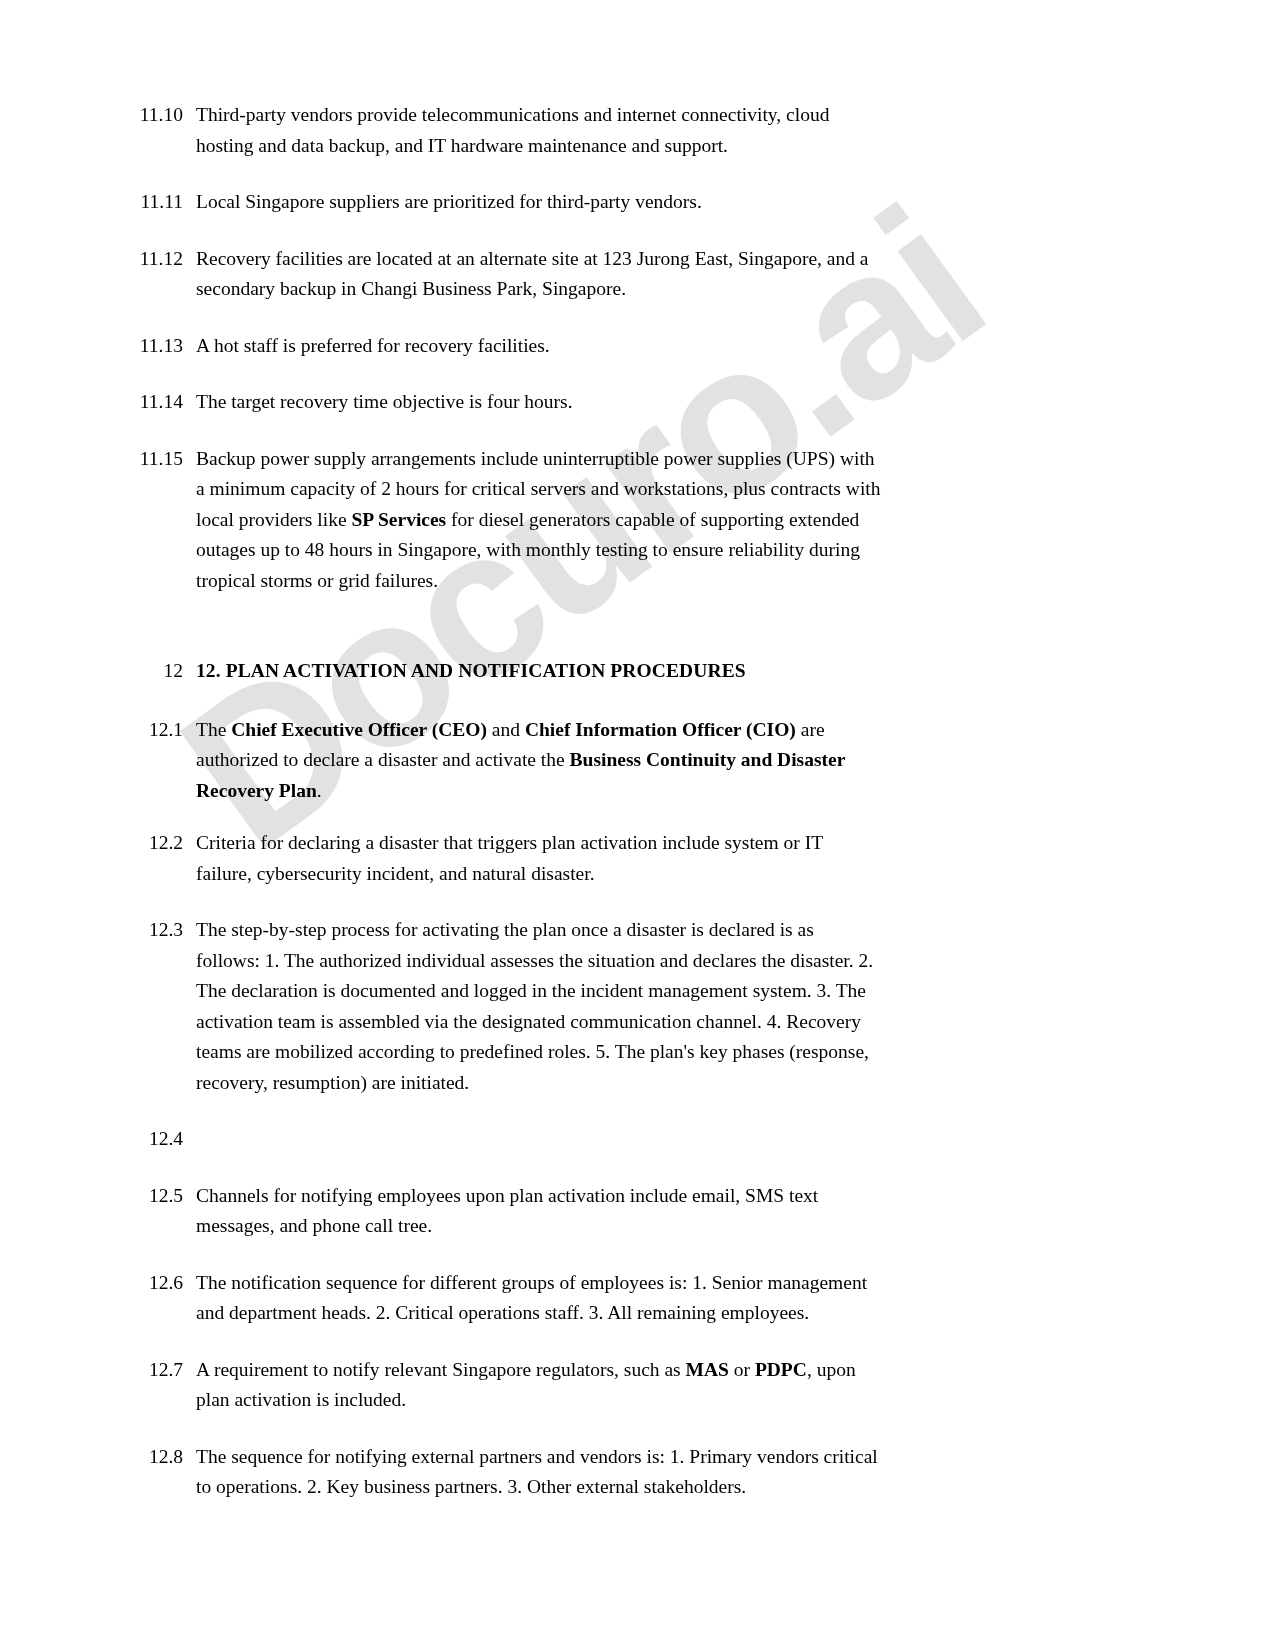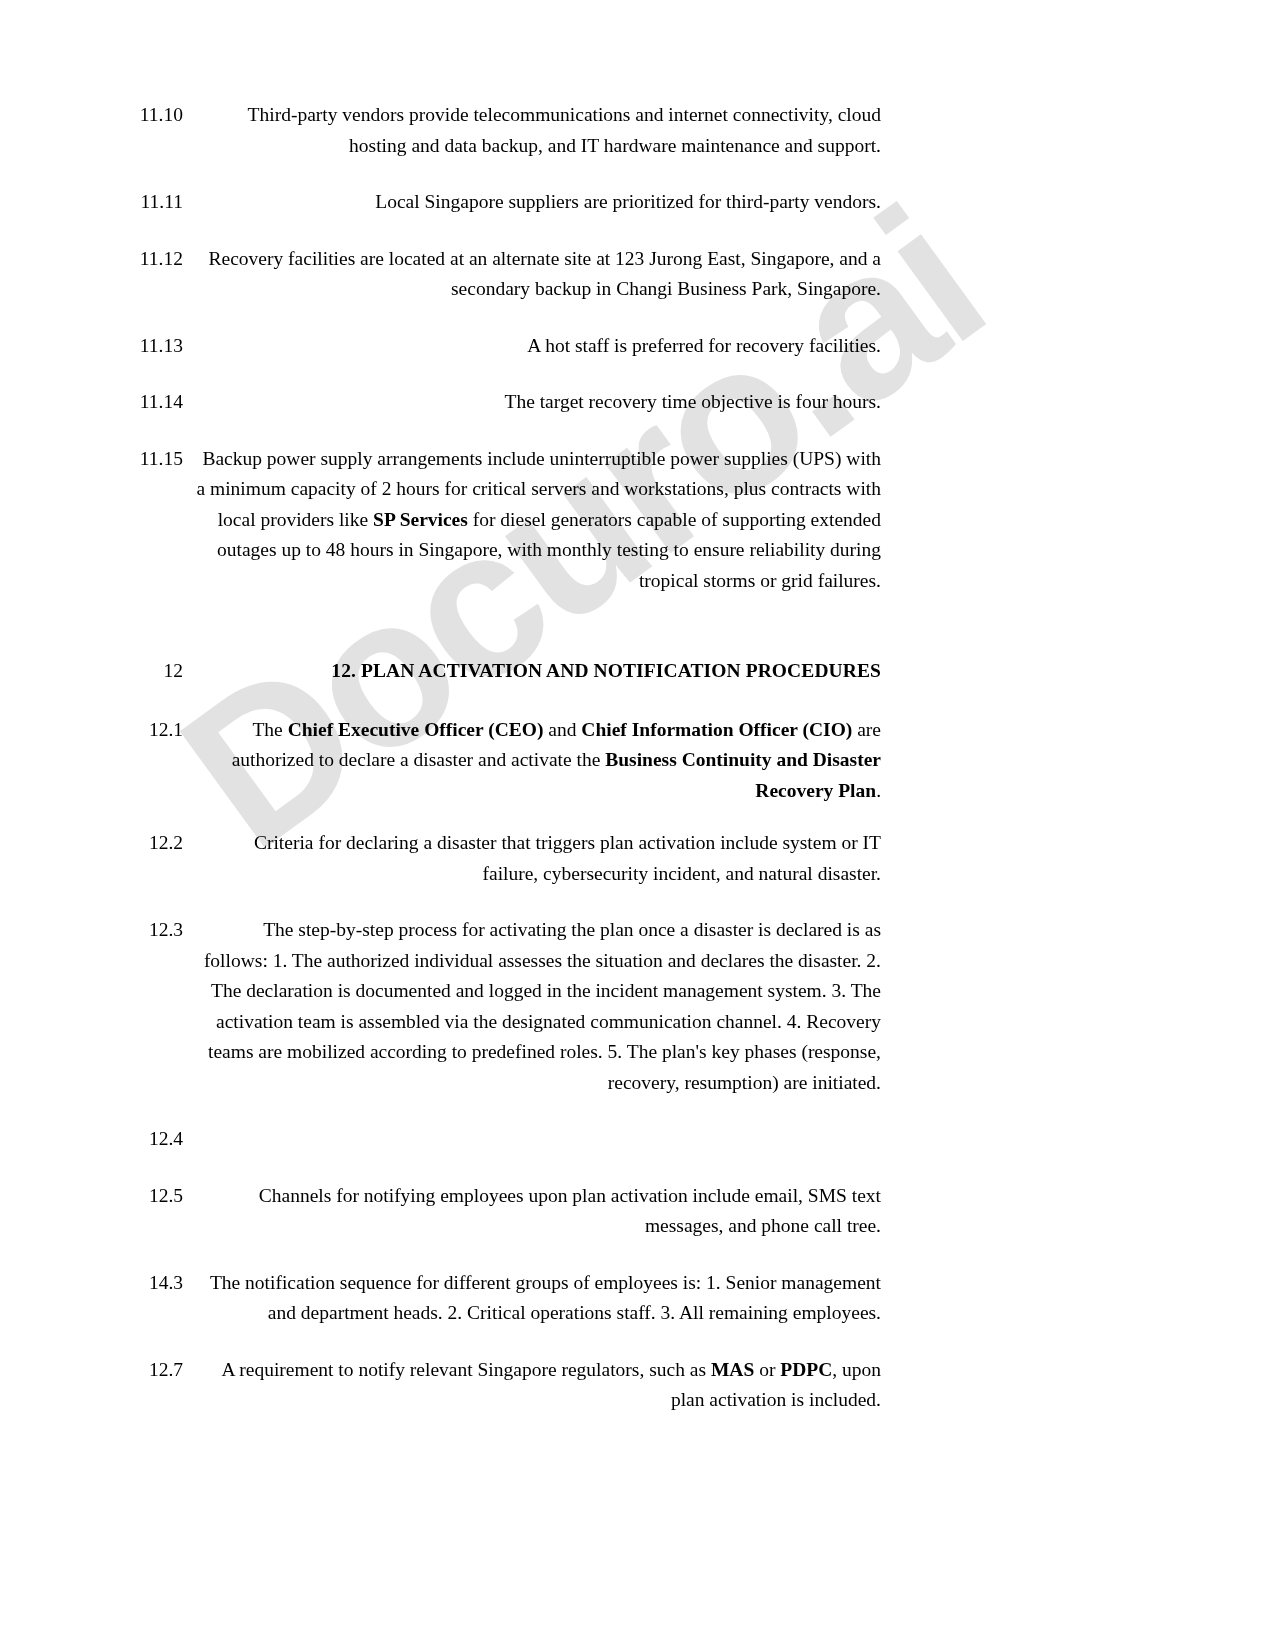--- a/index.html
+++ b/index.html
@@ -66,21 +66,21 @@
     font-size: 19.5px;
     line-height: 30.5px;
     padding-right: 0;
     white-space: nowrap;
   }
   .clause .body {
     flex: 1 1 auto;
     padding-left: 13px;
     font-size: 19.5px;
     line-height: 30.5px;
-    text-align: right;
+    text-align: left;
   }
   .clause.heading {
     margin-top: 60px;
     margin-bottom: 28px;
   }
   .clause.heading .num {
     font-weight: 400;
   }
   .clause.heading .body {
     font-weight: 700;
@@ -142,22 +142,26 @@
         <div class="body"><span>The step-by-step process for activating the plan once a disaster is declared is as follows: 1. The authorized individual assesses the situation and declares the disaster. 2. The declaration is documented and logged in the incident management system. 3. The activation team is assembled via the designated communication channel. 4. Recovery teams are mobilized according to predefined roles. 5. The plan's key phases (response, recovery, resumption) are initiated.</span></div>
       </div>
       <div class="clause" id="clause-12-4">
         <div class="num">12.4</div>
       </div>
       <div class="clause" id="clause-12-5">
         <div class="num">12.5</div>
         <div class="body"><span>Channels for notifying employees upon plan activation include email, SMS text messages, and phone call tree.</span></div>
       </div>
       <div class="clause" id="clause-12-6">
-        <div class="num">14.3</div>
+        <div class="num">12.6</div>
         <div class="body"><span>The notification sequence for different groups of employees is: 1. Senior management and department heads. 2. Critical operations staff. 3. All remaining employees.</span></div>
       </div>
       <div class="clause" id="clause-12-7">
         <div class="num">12.7</div>
         <div class="body"><span>A requirement to notify relevant Singapore regulators, such as </span><strong>MAS</strong><span> or </span><strong>PDPC</strong><span>, upon plan activation is included.</span></div>
       </div>
+      <div class="clause" id="clause-12-8">
+        <div class="num">12.8</div>
+        <div class="body"><span>The sequence for notifying external partners and vendors is: 1. Primary vendors critical to operations. 2. Key business partners. 3. Other external stakeholders.</span></div>
+      </div>
     </div>
 
 </div>
 
 </body></html>

